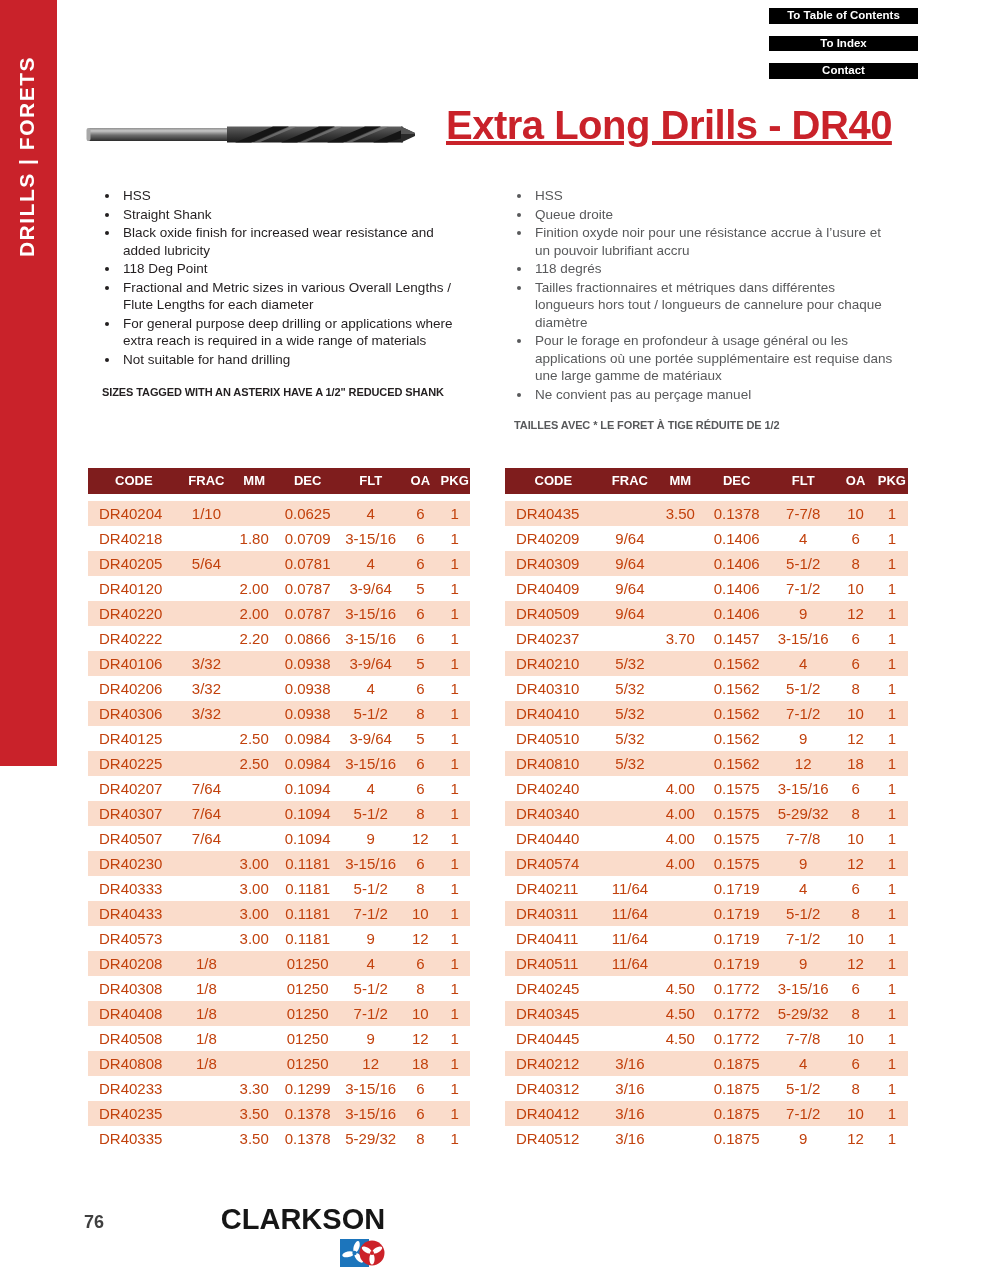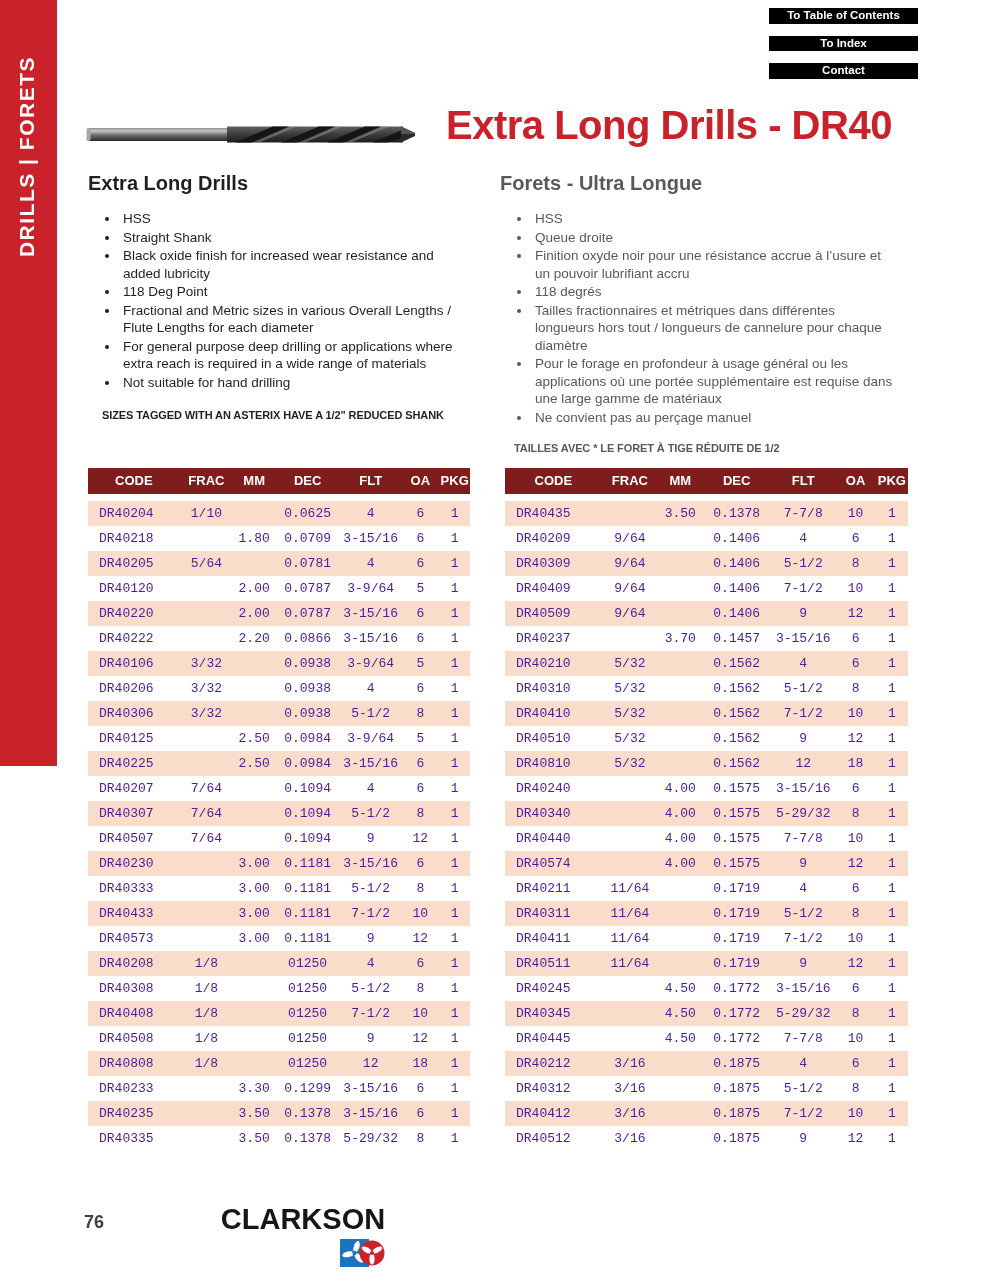--- a/index.html
+++ b/index.html
@@ -24,21 +24,21 @@
     font-family:"Liberation Sans", sans-serif; font-size:11.5px; font-weight:bold;
     height:15.5px; line-height:15.5px; text-align:center; padding:0; cursor:pointer;
   }
 
   
   .drill { position:absolute; left:85px; top:114px; }
 
   
   .page-title {
     position:absolute; left:446px; top:103px; width:460px;
-    font-size:40px; font-weight:bold; color:#c9222a; letter-spacing:-0.5px; white-space:nowrap;
+    font-size:40px; font-weight:bold; color:#c9222a; letter-spacing:-0.5px; white-space:nowrap;text-decoration:underline;
   }
 
   
   .col { position:absolute; top:172px; }
   .col-en { left:88px; width:400px; color:#231f20; }
   .col-fr { left:500px; width:412px; color:#58595b; }
   .col h2 { font-size:20px; font-weight:bold; margin:0 0 10px 0; }
   .col ul { margin:15px; padding-left:17px; font-size:13.5px; line-height:17.5px; }
   .col li { margin-bottom:1px; padding-left:3px; }
   .note { font-size:11px; font-weight:bold; margin-top:18px; padding-left:14px; letter-spacing:-0.1px; }
@@ -47,21 +47,21 @@
   
   .cat-table { position:absolute; top:468px; }
   .tbl-left  { left:88px;  width:382px; }
   .tbl-right { left:505px; width:403px; }
   .t-head, .t-row { display:grid; grid-template-columns:24% 14% 11% 17% 16% 10% 8%; }
   .t-head {
     background:#7f1d1d; color:#fff; height:26px; line-height:26px;
     font-size:13px; font-weight:bold; margin-bottom:7px;
   }
   .t-head span { text-align:center; }
-  .t-row { height:25px; line-height:25px; font-size:13px; color:#4c1d95;font-family:Liberation Mono, monospace; }
+  .t-row { height:25px; line-height:25px; font-size:15px; color:#c2410c; }
   .t-row:nth-child(odd) { background:#fadccb; }
   .t-row span { text-align:center; overflow:hidden; }
   .t-row span.code { text-align:left; padding-left:11px; }
 
   
   .page-num { position:absolute; left:84px; top:1212px; font-size:18px; font-weight:bold; color:#404040; }
   .logo { position:absolute; left:138px; top:1203px; width:330px; display:flex; flex-direction:column; align-items:center; }
   .logo-row { display:flex; align-items:flex-end; gap:1px;flex-direction:column; }
   .logo-text { font-size:29px; font-weight:bold; letter-spacing:0px; color:#161616; }
   .logo-sub { font-size:14px; font-weight:bold; letter-spacing:7px; color:#2e2e2e; margin-top:1px; padding-left:7px; }
@@ -105,35 +105,33 @@
     <path d="M214 28.5 L252 12.5 L258 12.5 L220 28.5 Z" fill="#8e8e8e" opacity="0.55"></path>
     <path d="M260 28.5 L298 12.5 L304 12.5 L266 28.5 Z" fill="#8e8e8e" opacity="0.55"></path>
     <polygon points="316,12.5 330,19 330,22 316,28.5" fill="#2a2a2a"></polygon>
     <polygon points="316,12.5 330,19 330,20 316,20" fill="#555555"></polygon>
   </svg>
 </div>
 
 <div class="page-title">Extra Long Drills - DR40</div>
 
 <div class="col col-en">
-  <h2>Extra Long Drills</h2>
   <ul>
       <li>HSS</li>
       <li>Straight Shank</li>
       <li>Black oxide finish for increased wear resistance and added lubricity</li>
       <li>118 Deg Point</li>
       <li>Fractional and Metric sizes in various Overall Lengths / Flute Lengths for each diameter</li>
       <li>For general purpose deep drilling or applications where extra reach is required in a wide range of materials</li>
       <li>Not suitable for hand drilling</li>
     </ul>
   <div class="note">SIZES TAGGED WITH AN ASTERIX HAVE A 1/2" REDUCED SHANK</div>
 </div>
 
 <div class="col col-fr">
-  <h2>Forets - Ultra Longue</h2>
   <ul>
       <li>HSS</li>
       <li>Queue droite</li>
       <li>Finition oxyde noir pour une résistance accrue à l’usure et un pouvoir lubrifiant accru</li>
       <li>118 degrés</li>
       <li>Tailles fractionnaires et métriques dans différentes longueurs hors tout / longueurs de cannelure pour chaque diamètre</li>
       <li>Pour le forage en profondeur à usage général ou les applications où une portée supplémentaire est requise dans une large gamme de matériaux</li>
       <li>Ne convient pas au perçage manuel</li>
     </ul>
   <div class="note">TAILLES AVEC * LE FORET À TIGE RÉDUITE DE 1/2</div>

